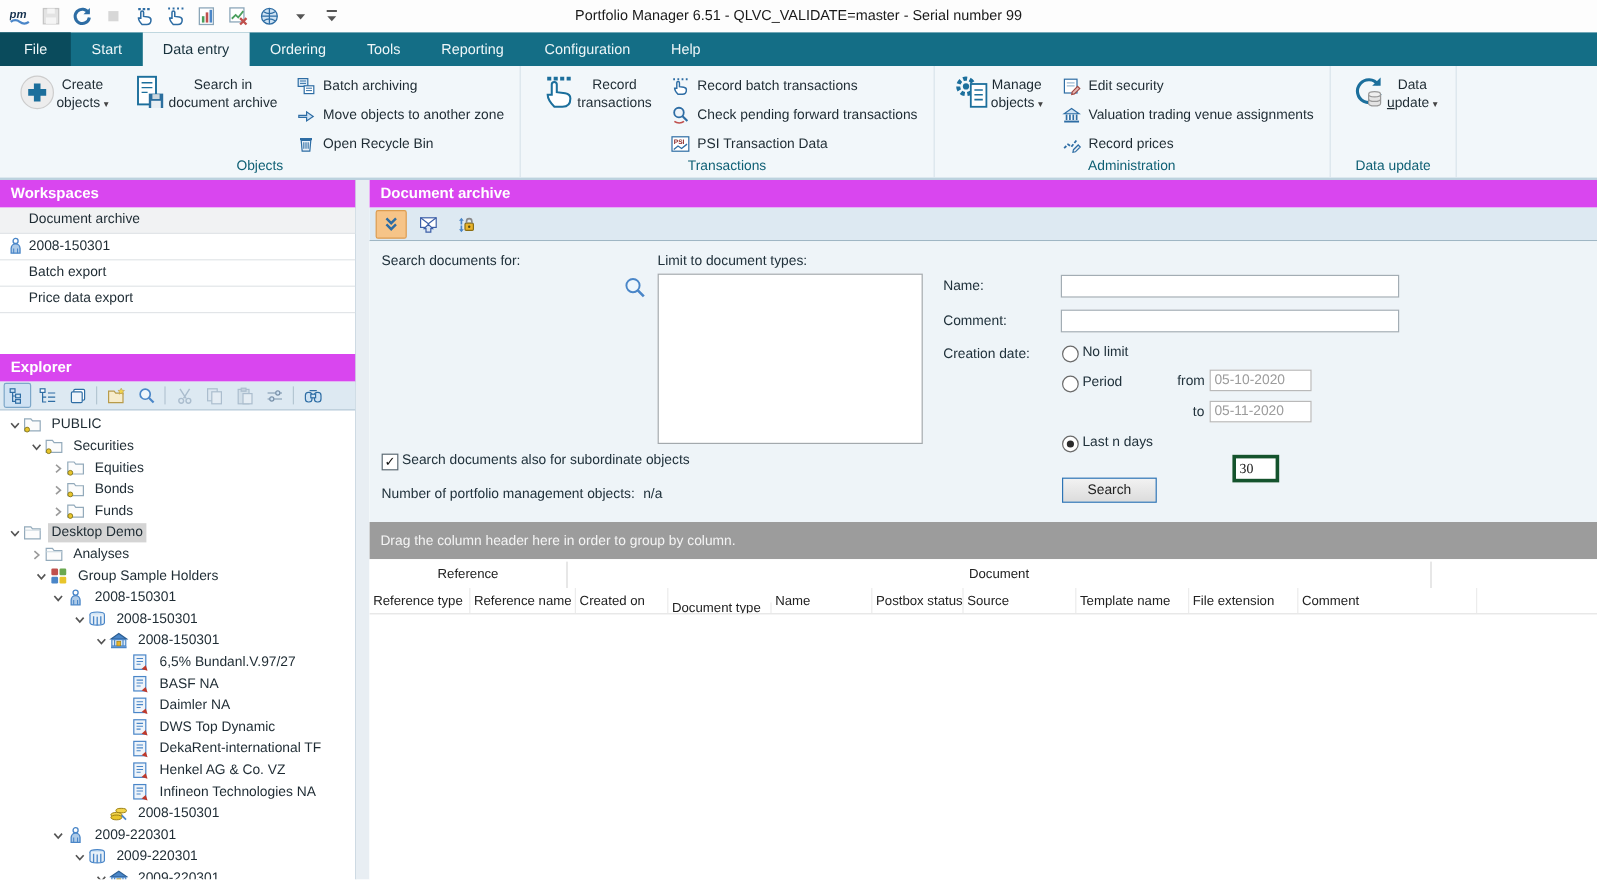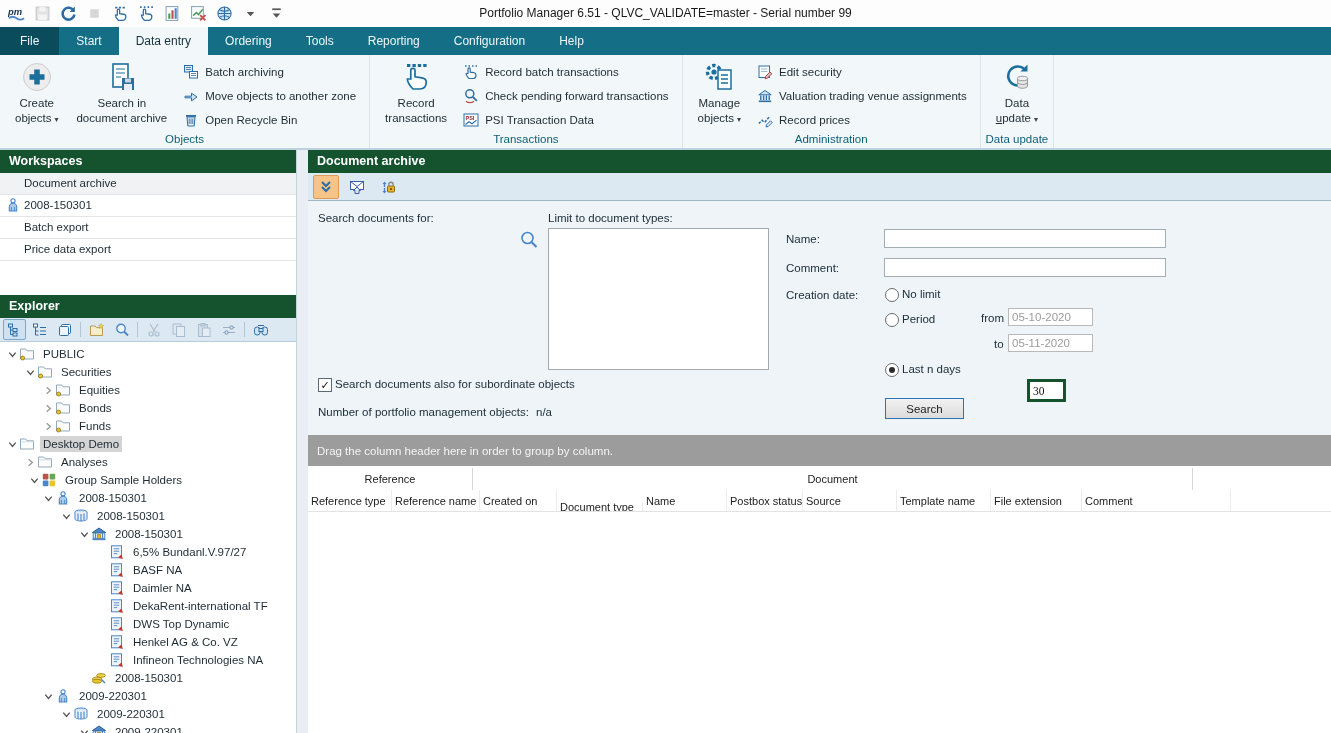--- a/index.html
+++ b/index.html
@@ -26,35 +26,35 @@
   .tab{height:28px;line-height:28px;padding:0 17px;color:#eef6f8;font-size:12px;cursor:pointer;}
   .tab.file{background:#0a4b5c;padding:0 20px;}
   .tab.active{background:#f2f7fa;color:#18323d;}
 
   
   .ribbon{position:absolute;left:0;top:55px;width:1331px;height:93px;background:#f2f7fa;
           border-bottom:2px solid #bcd2de;display:flex;}
   .rg{display:flex;flex-direction:column;border-right:1px solid #d9e4ec;}
   .rg-body{flex:1;display:flex;align-items:flex-start;padding:3px 6px 0 6px;}
   .rg-label{text-align:center;color:#0e5f74;font-size:11.5px;padding:0 4px 3px;}
-  .bigbtn{display:flex;flex-direction:column;align-items:center;padding:3px 9px 0;cursor:pointer;
+  .bigbtn{display:flex;align-items:center;padding:3px 9px 0;cursor:pointer;
           border-radius:2px;}
   .bigbtn .blabel{text-align:center;line-height:1.3;margin-top:3px;white-space:nowrap;}
   .smalls{display:flex;flex-direction:column;justify-content:flex-start;padding-top:2px;}
   .smallbtn{display:flex;align-items:center;gap:6px;height:24px;padding:0 7px;white-space:nowrap;
             cursor:pointer;border-radius:2px;}
   .caret{font-size:8px;color:#444;margin-left:3px;}
 
   
   .left{position:absolute;left:0;top:150px;width:296px;bottom:0;background:#fff;display:flex;
         flex-direction:column;border-right:1px solid #c3d2dc;}
   .splitter{position:absolute;left:297px;top:150px;width:11px;bottom:0;background:#e8eef3;}
   .main{position:absolute;left:308px;top:150px;width:1023px;bottom:0;background:#fff;display:flex;
         flex-direction:column;}
-  .phead{height:23px;background:#14532d;color:#fff;font-weight:bold;font-size:12.5px;
+  .phead{height:23px;background:#d946ef;color:#fff;font-weight:bold;font-size:12.5px;
          line-height:23px;padding-left:9px;flex:0 0 auto;}
 
   
   .wslist{flex:0 0 100px;}
   .wsrow{height:21px;line-height:21px;padding-left:24px;border-bottom:1px solid #e2e5e8;
          position:relative;cursor:pointer;}
   .wsrow.sel{background:#f1f2f3;}
   .wsrow .icon{position:absolute;left:5px;top:2px;}
   .wsgap{flex:0 0 22px;}
 
@@ -718,32 +718,32 @@
       </div>
       <div class="trow" style="padding-left: 96px;">
         <span class="chev"></span>
         <span class="icon i16">
           <svg viewBox="0 0 16 16">
             <rect x="2.5" y="1.8" width="10" height="12" fill="#eef4fa" stroke="#4a86c8"></rect>
             <path d="M4.8 4.8h5.4M4.8 7.2h5.4M4.8 9.6h3.4" stroke="#4a86c8" stroke-width=".9"></path>
             <path d="M14 15l-5-1.6 3.4-3z" fill="#c0392b"></path>
           </svg>
         </span>
-        <span class="tlabel">DekaRent-international TF</span>
+        <span class="tlabel">DWS Top Dynamic</span>
       </div>
       <div class="trow" style="padding-left: 96px;">
         <span class="chev"></span>
         <span class="icon i16">
           <svg viewBox="0 0 16 16">
             <rect x="2.5" y="1.8" width="10" height="12" fill="#eef4fa" stroke="#4a86c8"></rect>
             <path d="M4.8 4.8h5.4M4.8 7.2h5.4M4.8 9.6h3.4" stroke="#4a86c8" stroke-width=".9"></path>
             <path d="M14 15l-5-1.6 3.4-3z" fill="#c0392b"></path>
           </svg>
         </span>
-        <span class="tlabel">DWS Top Dynamic</span>
+        <span class="tlabel">DekaRent-international TF</span>
       </div>
       <div class="trow" style="padding-left: 96px;">
         <span class="chev"></span>
         <span class="icon i16">
           <svg viewBox="0 0 16 16">
             <rect x="2.5" y="1.8" width="10" height="12" fill="#eef4fa" stroke="#4a86c8"></rect>
             <path d="M4.8 4.8h5.4M4.8 7.2h5.4M4.8 9.6h3.4" stroke="#4a86c8" stroke-width=".9"></path>
             <path d="M14 15l-5-1.6 3.4-3z" fill="#c0392b"></path>
           </svg>
         </span>

